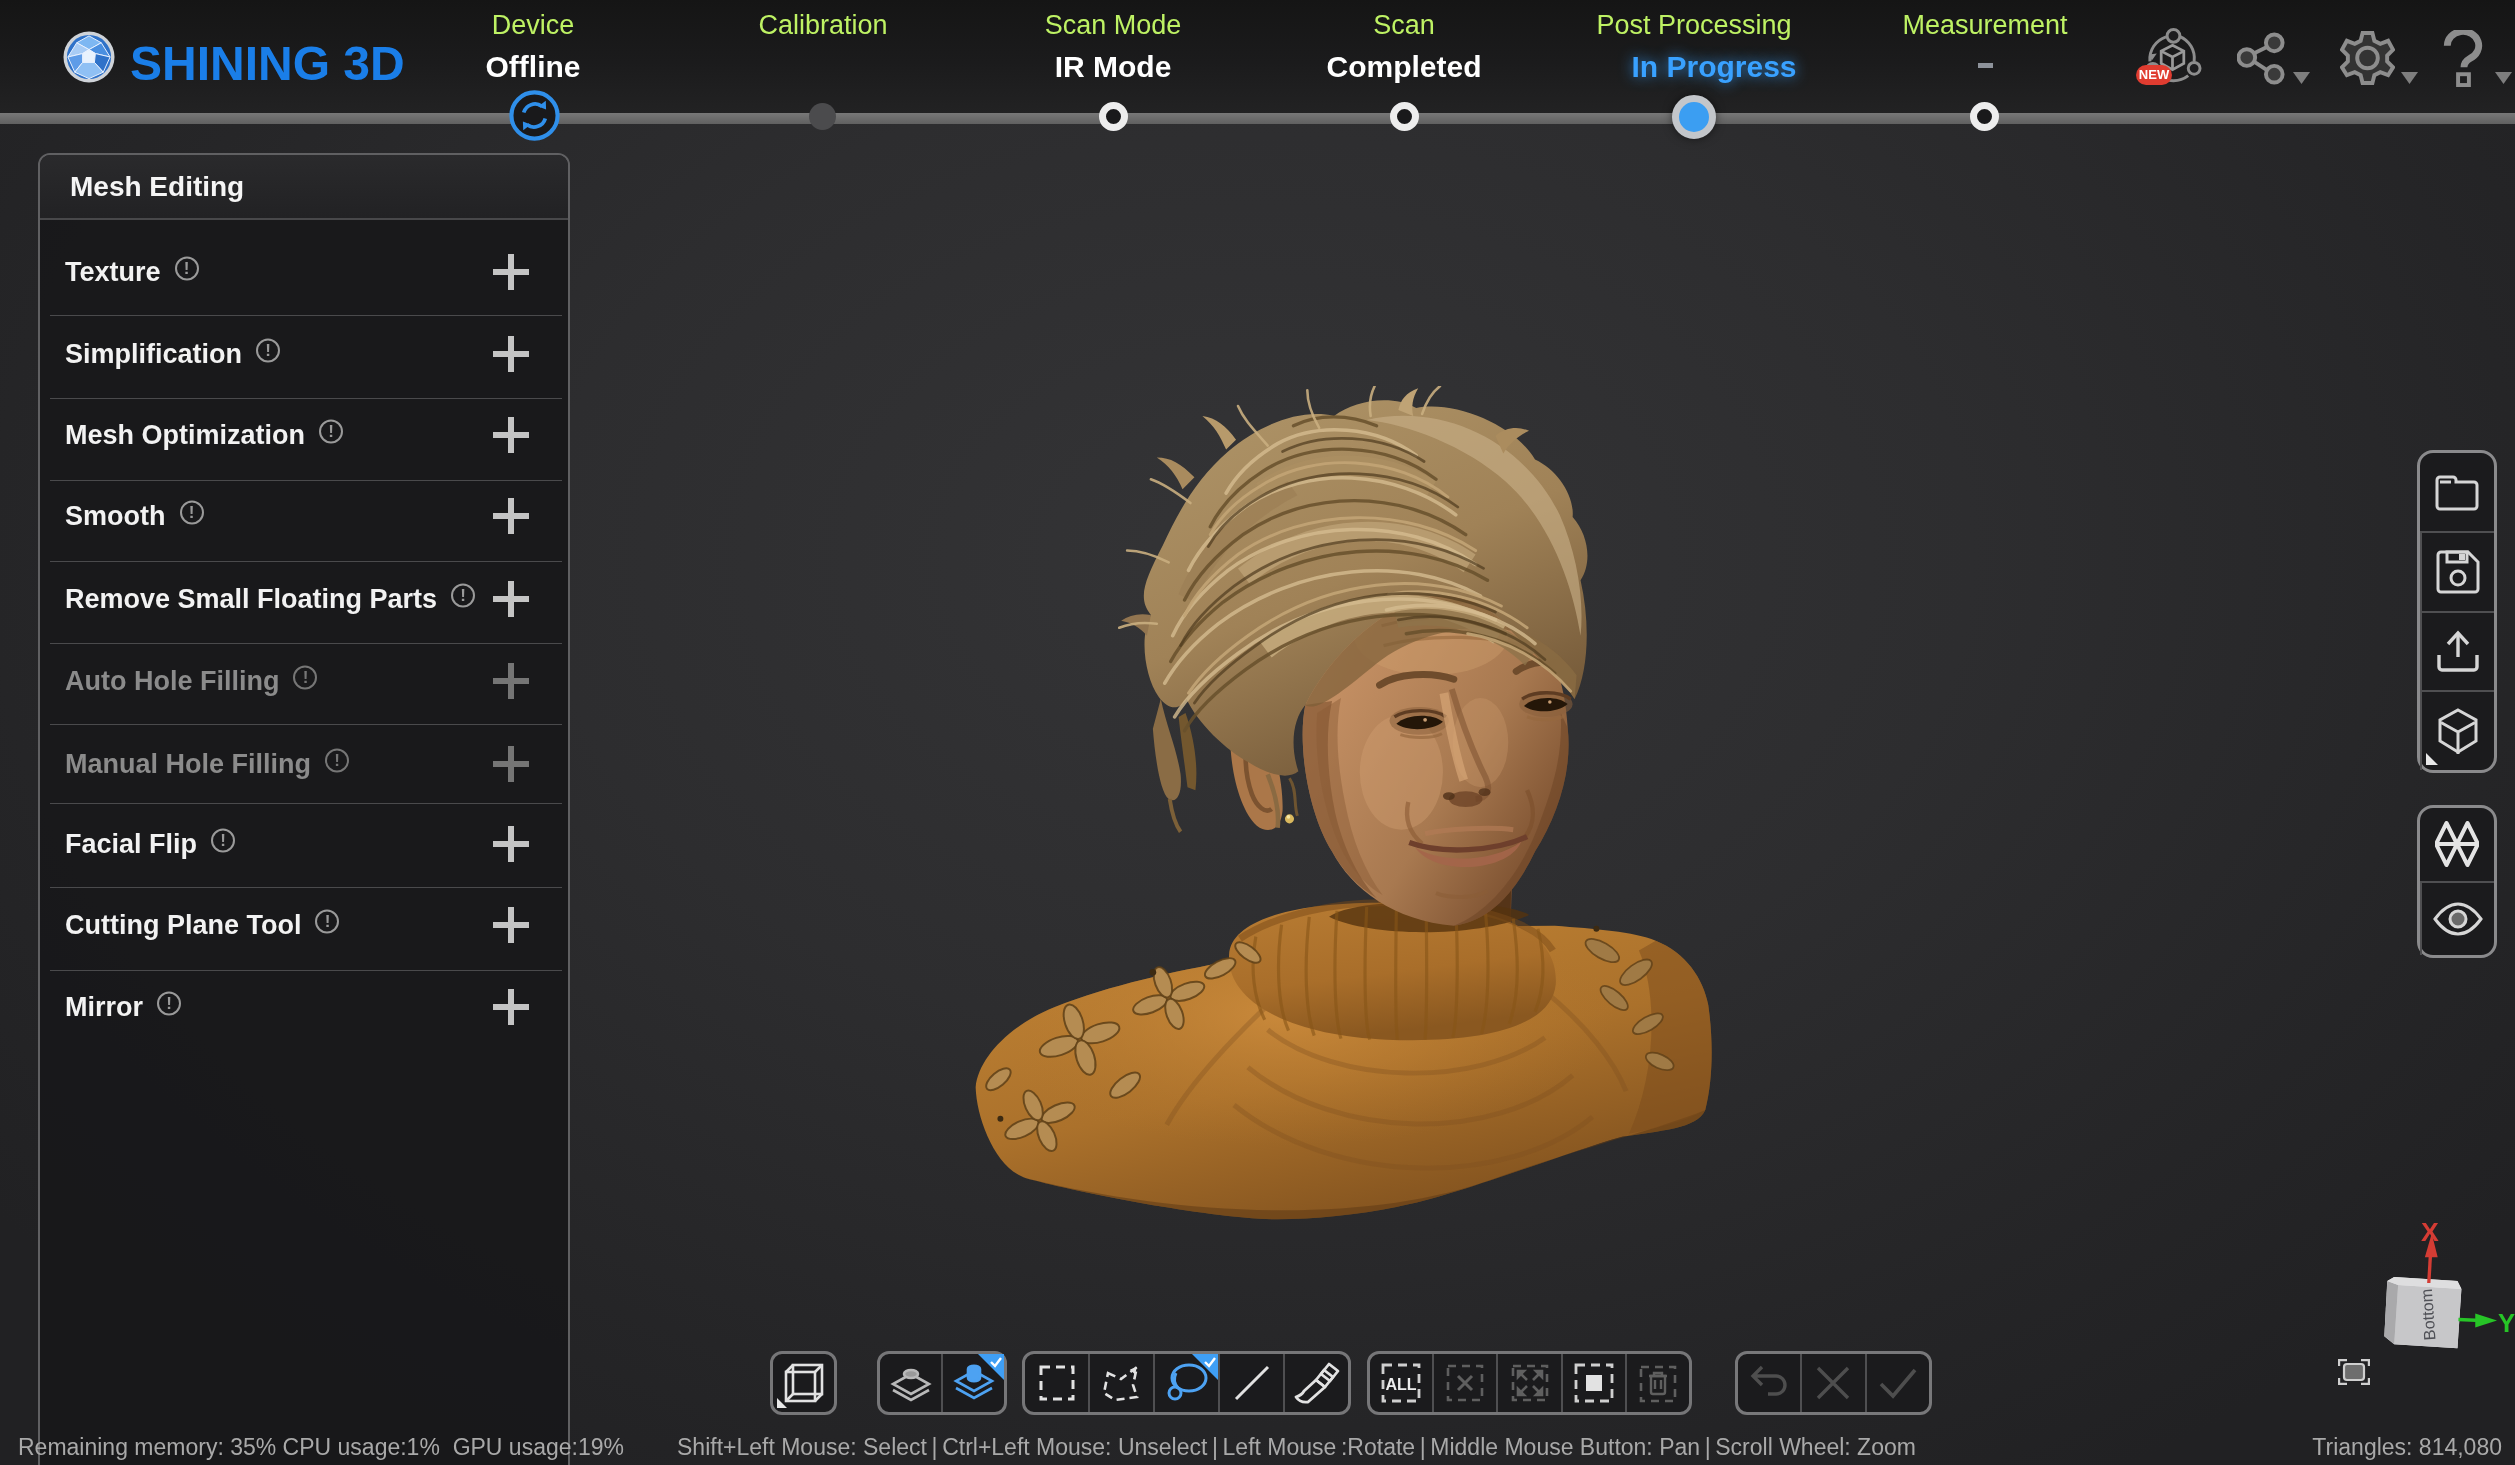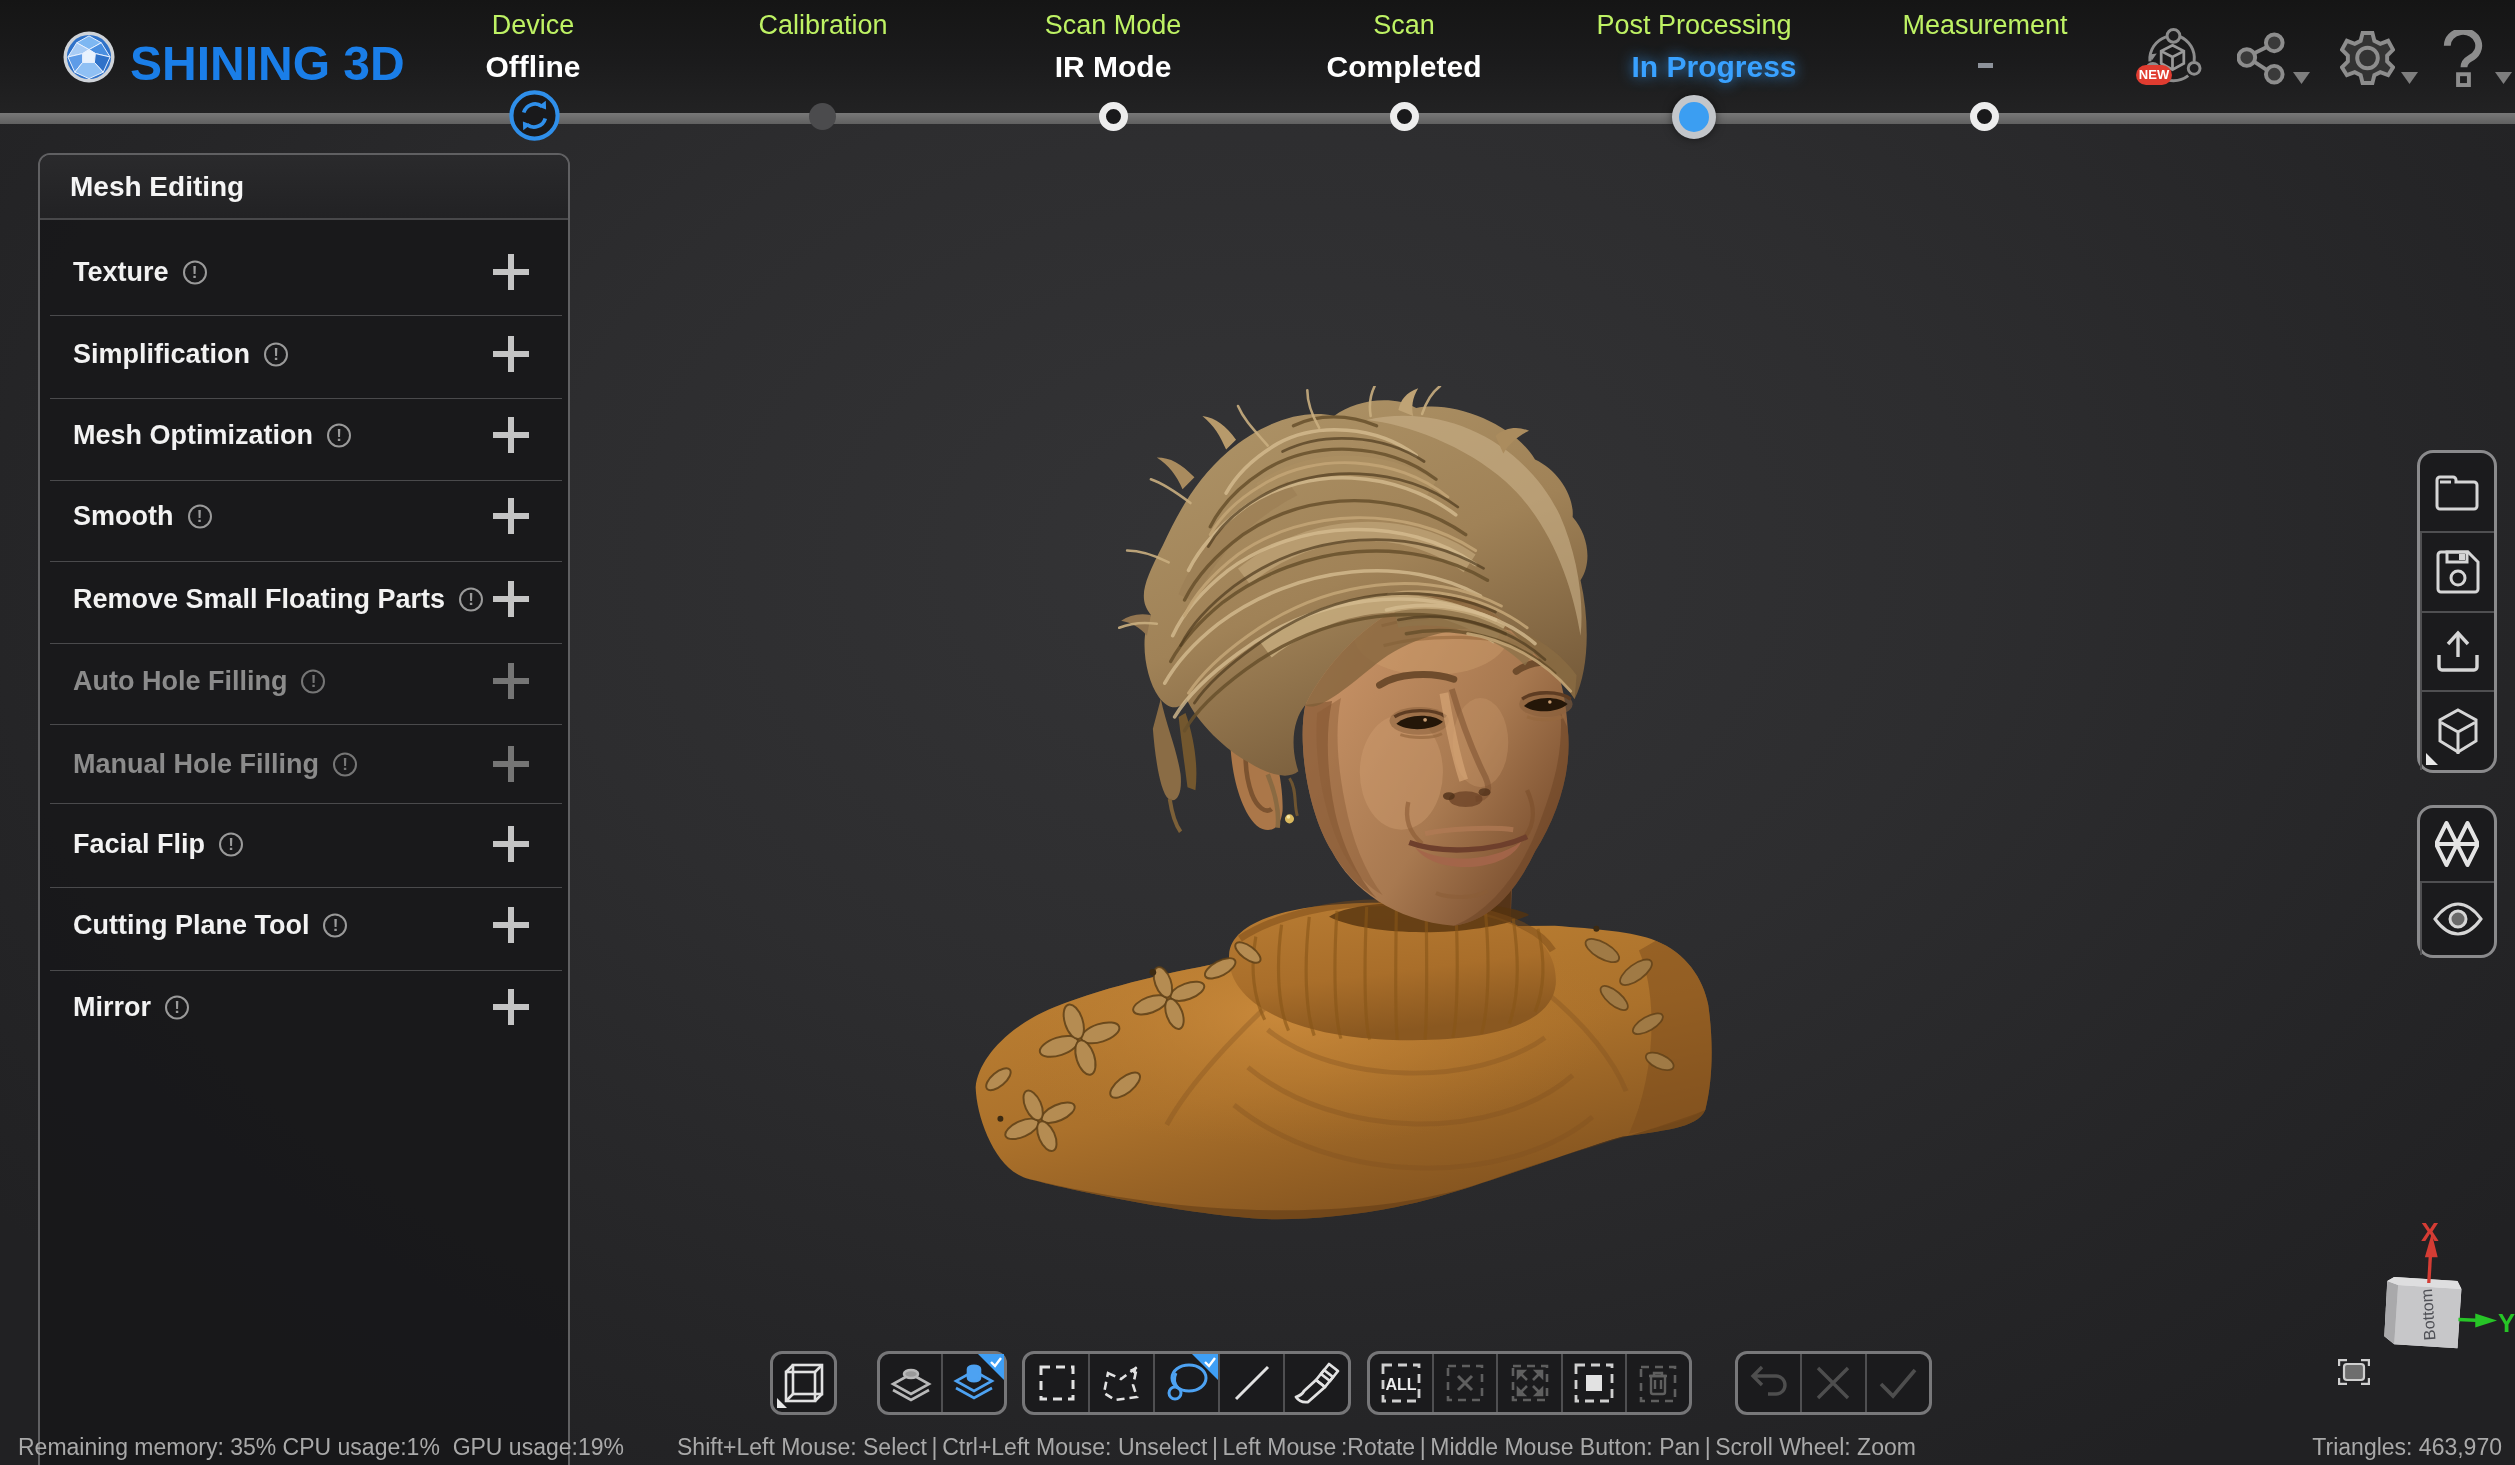--- a/index.html
+++ b/index.html
@@ -20,23 +20,23 @@
   .dot{position:absolute;border-radius:50%;}
   
   #panel{position:absolute;left:38px;top:153px;width:532px;height:1364px;
        background:rgba(24,24,26,0.92);border:2px solid #606062;border-radius:12px;
        box-sizing:border-box;}
   #panelhead{position:absolute;left:0;top:0;width:100%;height:63px;
        border-bottom:2px solid #48484a;border-radius:10px 10px 0 0;
        background:linear-gradient(180deg,#2a2a2c,#222224);}
   #panelhead span{position:absolute;left:30px;top:16px;font-size:28px;font-weight:bold;color:#f5f5f5;}
   .prow{position:absolute;left:0;width:100%;height:0;}
-  .prow .lbl{position:absolute;left:33px;top:0;transform:translateY(-50%);
+  .prow .lbl{position:absolute;left:25px;top:0;transform:translateY(-50%);
        font-size:27px;font-weight:bold;color:#f2f2f2;white-space:nowrap;
-       display:flex;align-items:center;}
+       display:flex;align-items:flex-start;}
   .prow.dis .lbl{color:#8b8b8b;}
   .prow .info{display:inline-block;margin-left:14px;
        border:2px solid #9a9a9a;border-radius:50%;box-sizing:border-box;
        color:#9a9a9a;font-size:17px;font-weight:bold;text-align:center;line-height:20px;width:24px;height:24px;}
   .prow.dis .info{border-color:#767676;color:#767676;}
   .prow .plus{position:absolute;left:451px;top:0;transform:translateY(-50%);}
   .pdiv{position:absolute;left:10px;width:512px;height:1px;background:#4a4a4c;}
   
   .statustext{position:absolute;top:1434px;font-size:23px;color:#a9a9a9;white-space:nowrap;}
   
@@ -643,18 +643,18 @@
   <svg style="position:absolute;left:2338px;top:1359px;" width="32" height="26" viewBox="0 0 32 26">
     <g fill="none" stroke="#cfcfcf" stroke-width="2.4">
       <path d="M 1 7 V 1 H 9 M 23 1 H 31 V 7 M 31 19 V 25 H 23 M 9 25 H 1 V 19"></path>
     </g>
     <rect x="6" y="5" width="20" height="16" rx="3" fill="#6e6e6e" stroke="#cfcfcf" stroke-width="2.2"></rect>
   </svg>
 </div>
 <div id="statusbar">
   <div class="statustext" style="left:18px;">Remaining memory: 35% CPU usage:1%&nbsp; GPU usage:19%</div>
   <div class="statustext" style="left:677px;">Shift+Left Mouse: Select | Ctrl+Left Mouse: Unselect | Left Mouse :Rotate | Middle Mouse Button: Pan | Scroll Wheel: Zoom</div>
-  <div class="statustext" style="right:14px;">Triangles: 463,970</div>
+  <div class="statustext" style="right:14px;">Triangles: 814,080</div>
 </div>
 <div id="bottomtools"></div>
 <div id="axisnav"></div>
 <div id="statusbar"></div>
 
 
 </body></html>

